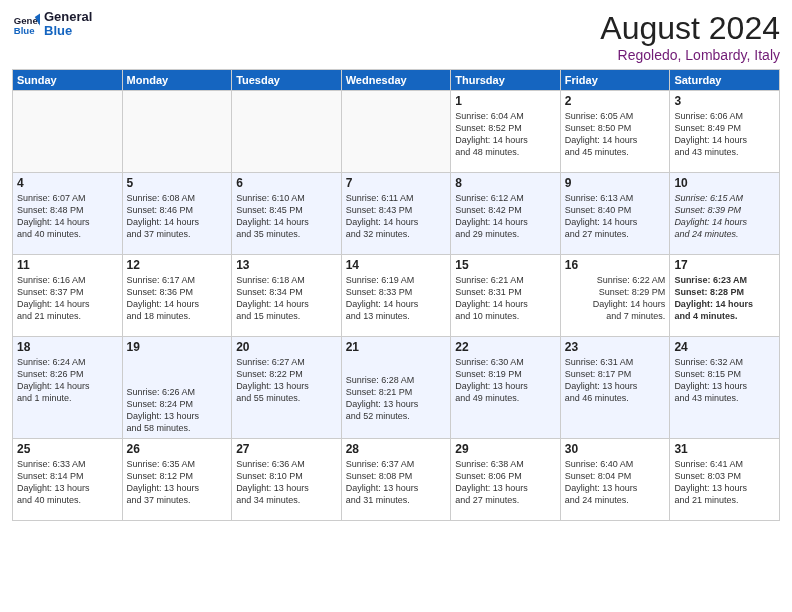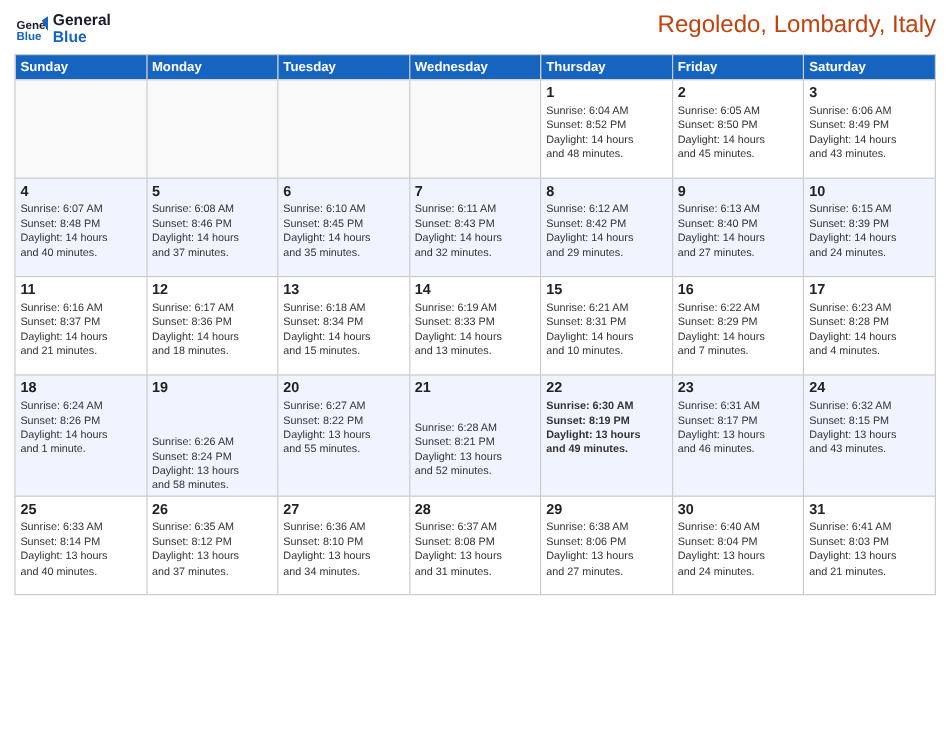--- a/index.html
+++ b/index.html
@@ -32,22 +32,22 @@
     }
     .title-block {
       text-align: right;
     }
     .month-title {
       font-size: 32px;
       font-weight: normal;
       color: #222;
     }
     .location-title {
-      font-size: 20px;
-      color: #c2410c;
+      font-size: 14px;
+      color: #701a75;
     }
     .calendar {
       width: 100%;
       border-collapse: collapse;
       table-layout: fixed;
       padding-left: 24px;
     }
     .calendar th {
       background: #1565c0;
       color: #fff;
@@ -90,20 +90,21 @@
         <text x="2" y="16" font-size="11" font-weight="bold" fill="#1a1a2e" font-family="Arial">General</text>
         <text x="2" y="27" font-size="11" font-weight="bold" fill="#1565c0" font-family="Arial">Blue</text>
         <polygon points="26,8 32,4 32,18" fill="#1565c0"></polygon>
       </svg>
       <div>
         <div style="font-size:13px;font-weight:bold;color:#1a1a2e;line-height:1.1;">General</div>
         <div style="font-size:13px;font-weight:bold;color:#1565c0;line-height:1.1;">Blue</div>
       </div>
     </div>
     <div class="title-block">
+      <div class="month-title">August 2024</div>
       <div class="location-title">Regoledo, Lombardy, Italy</div>
     </div>
   </div>
 
   <table class="calendar">
     <thead>
       <tr>
         <th>Sunday</th>
         <th>Monday</th>
         <th>Tuesday</th>
@@ -179,21 +180,21 @@
           </td>
           <td>
             <span class="day-num">9</span>
             <div class="day-info" style="white-space: pre-line;">Sunrise: 6:13 AM
 Sunset: 8:40 PM
 Daylight: 14 hours
 and 27 minutes.</div>
           </td>
           <td>
             <span class="day-num">10</span>
-            <div class="day-info" style="white-space: pre-line;">Sunrise: 6:15 AM
+            <div class="day-info" style="white-space: pre-line; font-style: italic;">Sunrise: 6:15 AM
 Sunset: 8:39 PM
 Daylight: 14 hours
 and 24 minutes.</div>
           </td>
         </tr>
         <tr>
           <td>
             <span class="day-num">11</span>
             <div class="day-info" style="white-space: pre-line;">Sunrise: 6:16 AM
 Sunset: 8:37 PM
@@ -223,28 +224,28 @@
           </td>
           <td>
             <span class="day-num">15</span>
             <div class="day-info" style="white-space: pre-line;">Sunrise: 6:21 AM
 Sunset: 8:31 PM
 Daylight: 14 hours
 and 10 minutes.</div>
           </td>
           <td>
             <span class="day-num">16</span>
-            <div class="day-info" style="white-space: pre-line;">Sunrise: 6:22 AM
+            <div class="day-info" style="white-space: pre-line; text-align: right;">Sunrise: 6:22 AM
 Sunset: 8:29 PM
 Daylight: 14 hours
 and 7 minutes.</div>
           </td>
           <td>
             <span class="day-num">17</span>
-            <div class="day-info" style="white-space: pre-line;">Sunrise: 6:23 AM
+            <div class="day-info" style="white-space: pre-line; font-weight: bold;">Sunrise: 6:23 AM
 Sunset: 8:28 PM
 Daylight: 14 hours
 and 4 minutes.</div>
           </td>
         </tr>
         <tr class="row-alt">
           <td>
             <span class="day-num">18</span>
             <div class="day-info" style="white-space: pre-line;">Sunrise: 6:24 AM
 Sunset: 8:26 PM
@@ -267,21 +268,21 @@
           </td>
           <td>
             <span class="day-num">21</span>
             <div class="day-info" style="white-space: pre-line; margin-top: 20px;">Sunrise: 6:28 AM
 Sunset: 8:21 PM
 Daylight: 13 hours
 and 52 minutes.</div>
           </td>
           <td>
             <span class="day-num">22</span>
-            <div class="day-info" style="white-space: pre-line; font-weight: bold;">Sunrise: 6:30 AM
+            <div class="day-info" style="white-space: pre-line;">Sunrise: 6:30 AM
 Sunset: 8:19 PM
 Daylight: 13 hours
 and 49 minutes.</div>
           </td>
           <td>
             <span class="day-num">23</span>
             <div class="day-info" style="white-space: pre-line;">Sunrise: 6:31 AM
 Sunset: 8:17 PM
 Daylight: 13 hours
 and 46 minutes.</div>

